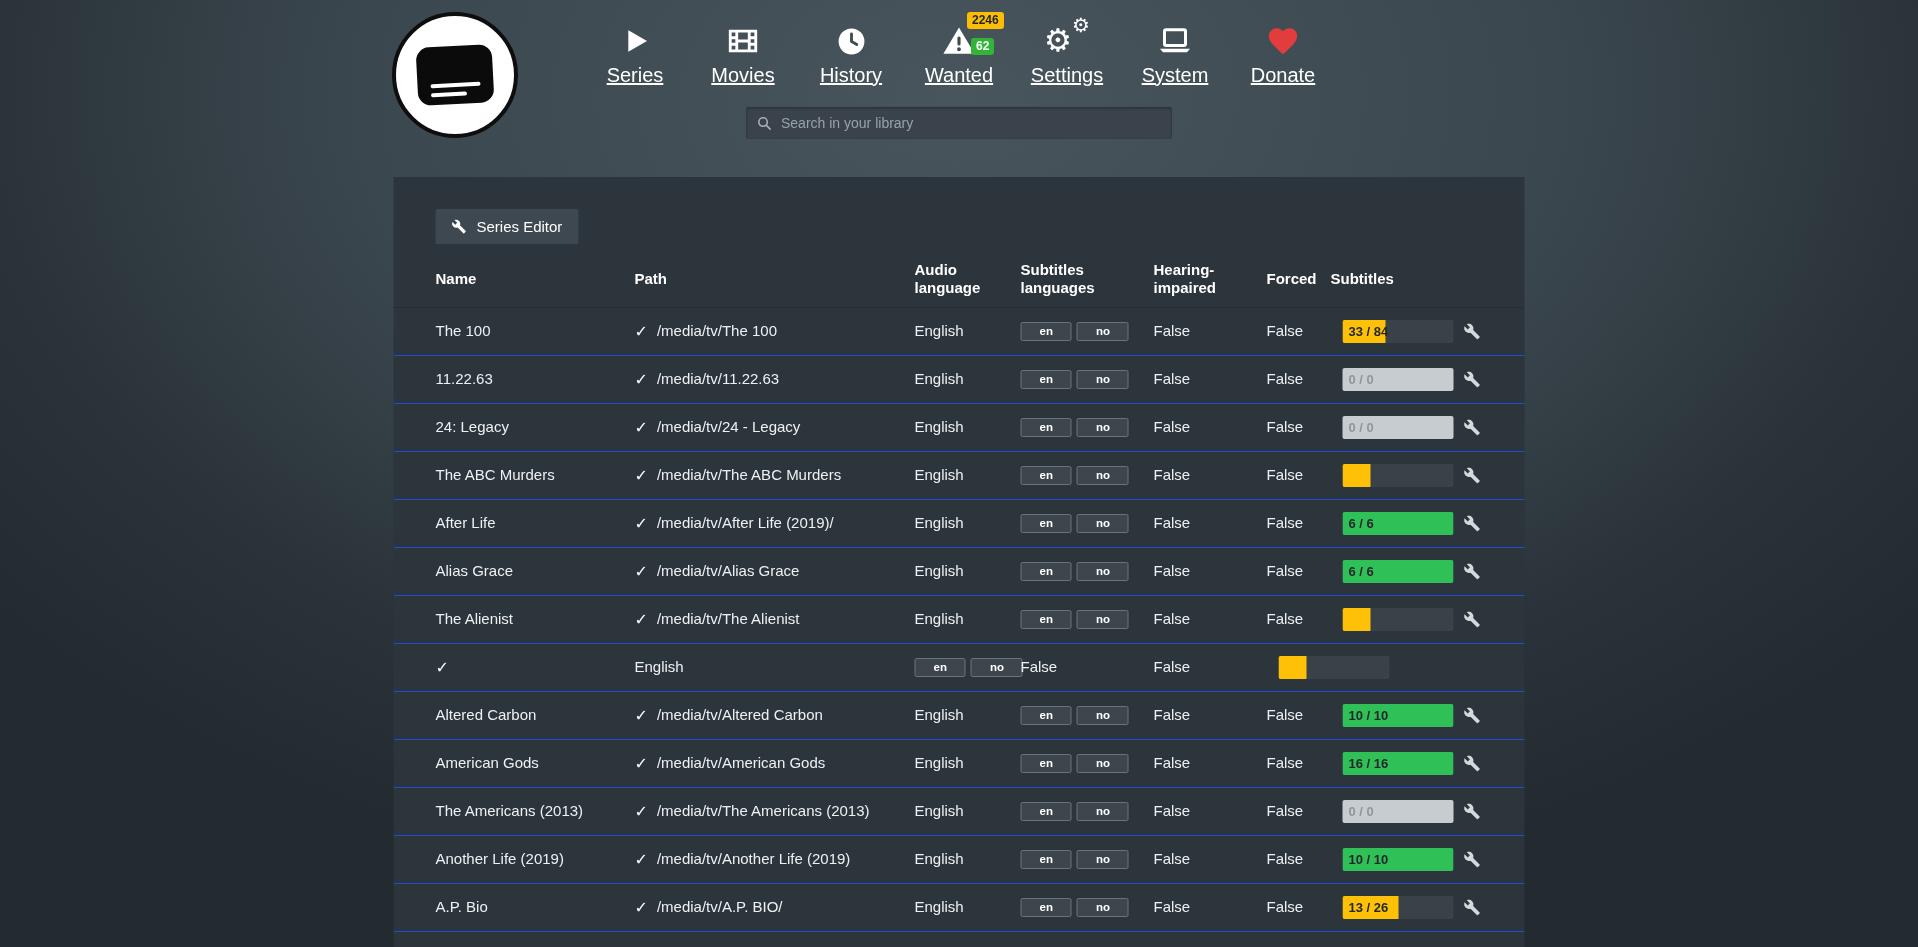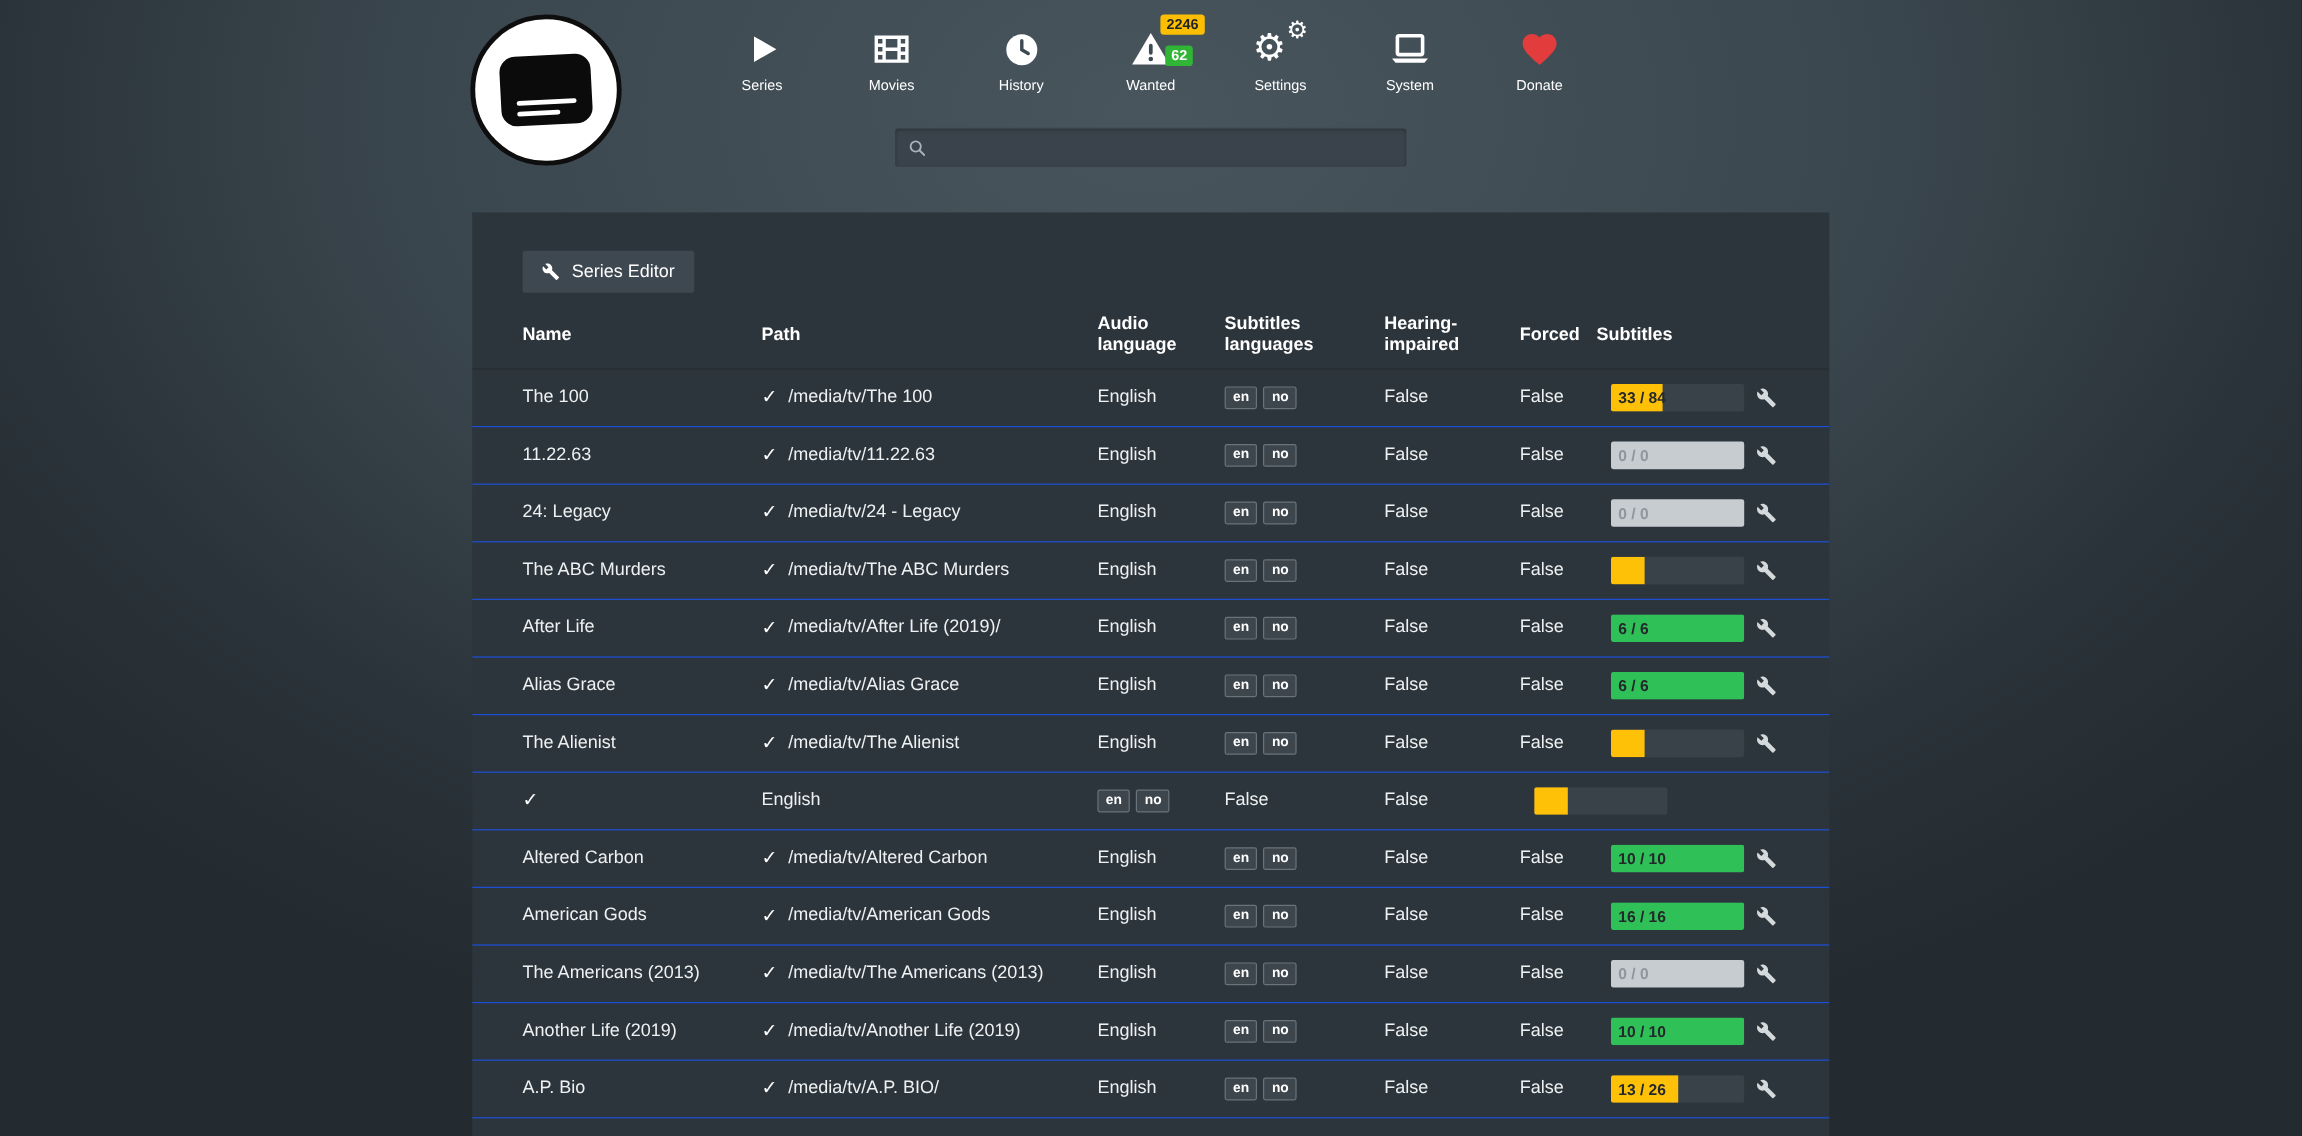--- a/index.html
+++ b/index.html
@@ -19,21 +19,21 @@
     cursor:pointer;
   }
   .logo-screen { width:76px; height:58px; background:#0b0b0b; border-radius:13px; position:relative; transform:rotate(-3deg); }
   .logo-line { position:absolute; background:#fff; height:4px; border-radius:2px; }
   .logo-line.l1 { left:13px; right:13px; bottom:17px; }
   .logo-line.l2 { left:13px; right:27px; bottom:8px; }
 
   .nav { position:absolute; top:22px; left:50%; transform:translateX(-50%); display:flex; }
   .nav-item { position:relative; width:108px; display:flex; flex-direction:column; align-items:center; cursor:pointer; text-decoration:none; }
   .nav-icon { height:38px; display:flex; align-items:center; justify-content:center; }
-  .nav-label { margin-top:4px; color:#fff; font-size:12px; }
+  .nav-label { margin-top:4px; color:#fff; font-size:20px;text-decoration:underline; }
   .gears { position:relative; width:54px; }
   .gear-big { position:absolute; left:4px; top:-1px; font-size:31px; line-height:38px; color:#fff;
     font-family:"DejaVu Sans",sans-serif; }
   .gear-small { position:absolute; right:4px; top:-7px; font-size:20px; line-height:20px; color:#fff;
     font-family:"DejaVu Sans",sans-serif; }
   .nav-badge { position:absolute; font-size:12px; font-weight:700; padding:2px 5px; border-radius:3px; line-height:1.1; }
   .nav-badge.yellow { top:-10px; left:62px; background:#fcbe03; color:#1f2429;text-align:center; }
   .nav-badge.green  { top:16px;  left:66px; background:#31b537; color:#fff; }
 
   .searchbox {
@@ -67,21 +67,21 @@
   }
   .thead { border-bottom:1px solid #272e34; min-height:58px; }
   .hcell { color:#fff; font-weight:700; font-size:15px; line-height:1.2; padding-right:10px; }
   .trow { min-height:48px; border-bottom:1px solid #1d4ed8; }
   .cell { color:#eef1f2; font-size:15px; line-height:1.35; padding:6px 10px 6px 0; }
   .cell.path { display:flex; align-items:center; gap:9px; }
   .check { color:#fff; font-weight:700; font-size:16px; }
   .cell.langs { display:flex; gap:5px; }
   .lang {
     background:#3d454d; border:1px solid #6a737a; color:#fff; font-size:11.5px; font-weight:600;
-    padding:2px 6px; border-radius:2px; line-height:1.2;
+    padding:2px 18px; border-radius:2px; line-height:1.2;
   }
   .progress { position:relative; width:111px; height:23px; background:#394149; border-radius:2px; overflow:hidden;margin-left:12px; }
   .progress .fill { position:absolute; left:0; top:0; height:100%; }
   .progress.warning .fill { background:#ffc107; }
   .progress.success .fill { background:#2fc157; }
   .progress.muted { background:#c6ccd0; }
   .progress .plabel { position:absolute; left:6px; top:50%; transform:translateY(-50%); font-size:13px; font-weight:700; color:#23282c; white-space:nowrap; }
   .progress.muted .plabel { color:#8f979c; }
   .cell.actions { padding-right:0; }
   .wrench-btn { background:none; border:none; color:#d4d9dc; cursor:pointer; padding:0; display:flex; }
@@ -172,20 +172,21 @@
 
     </nav>
 
     <div class="searchbox">
       <span class="search-icon">
         <svg width="17" height="17" viewBox="0 0 24 24">
           <circle cx="10" cy="10" r="6" fill="none" stroke="#a9b2b8" stroke-width="2.2"></circle>
           <path d="M14.7 14.7 20 20" stroke="#a9b2b8" stroke-width="2.2" stroke-linecap="round"></path>
         </svg>
       </span>
+      <input type="text" placeholder="Search in your library" style="">
     </div>
 
   </header>
 
   <main class="panel">
 
     <button class="editor-btn">
       <svg width="15" height="15" viewBox="0 0 24 24">
         <path fill="#fff" d="M22.7 19l-9.1-9.1c.9-2.3.4-5-1.5-6.9-2-2-5-2.4-7.4-1.3L9 6 6 9 1.6 4.7C.4 7.1.9 10.1 2.9 12.1c1.9 1.9 4.6 2.4 6.9 1.5l9.1 9.1c.4.4 1 .4 1.4 0l2.3-2.3c.5-.4.5-1.1.1-1.4z"></path>
       </svg>

